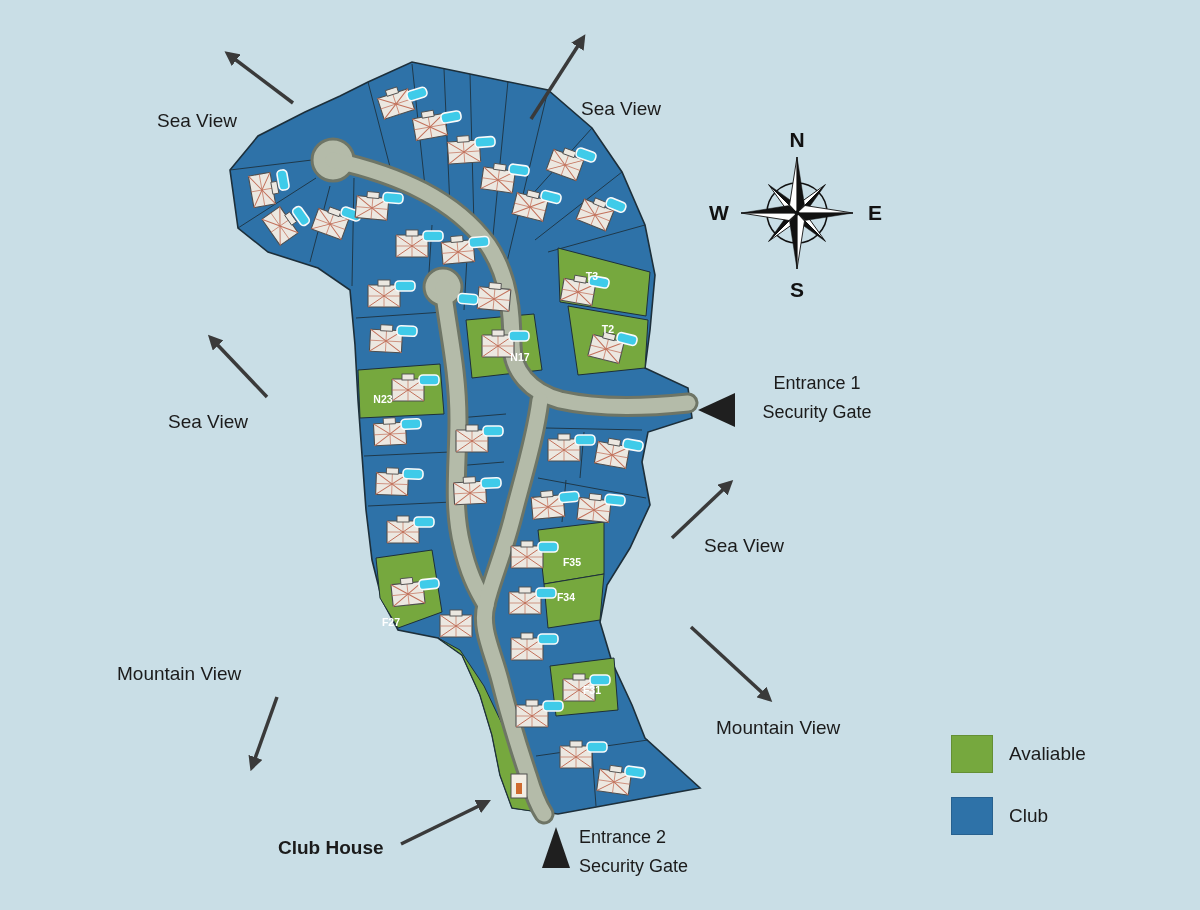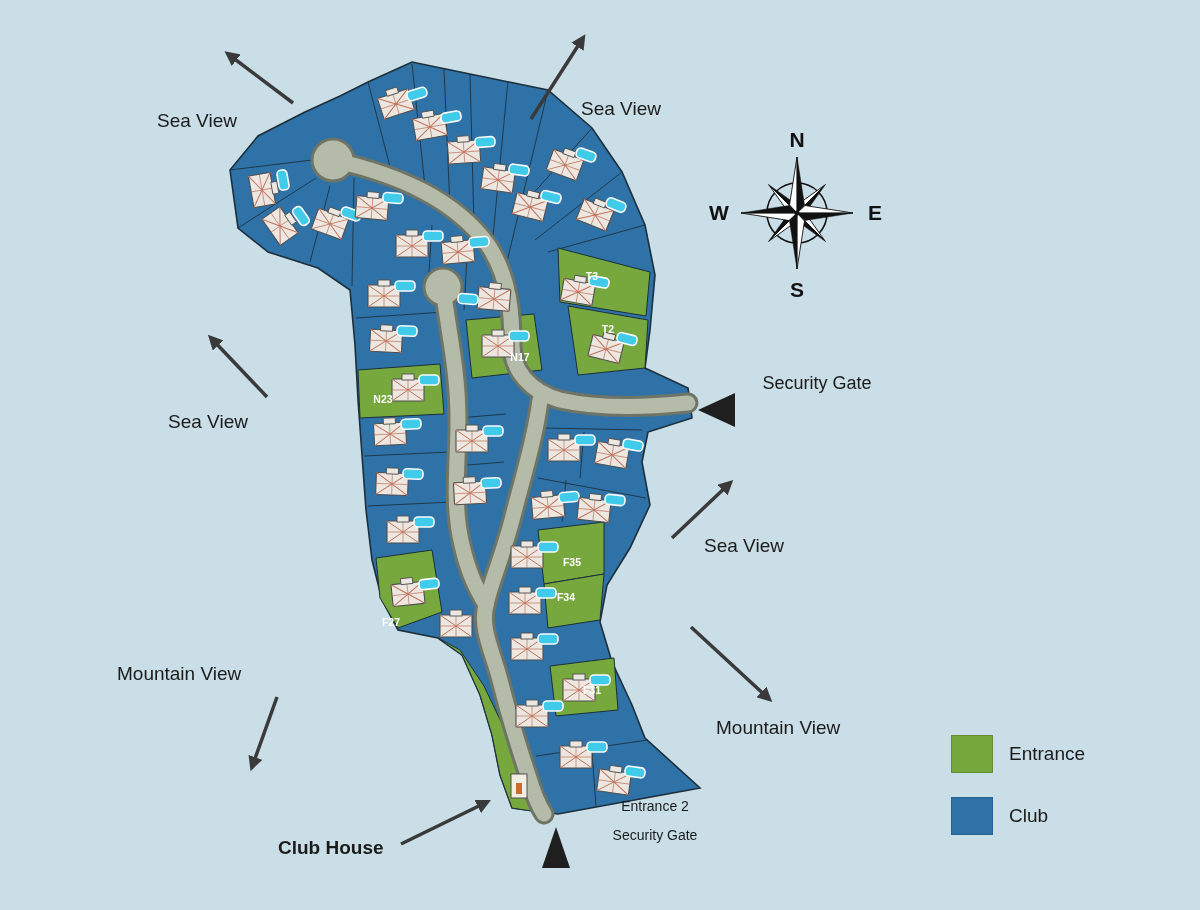--- a/index.html
+++ b/index.html
@@ -31,21 +31,21 @@
 
   
   .lbl{position:absolute;color:var(--text,#1b1b1b);font-size:19px;white-space:nowrap;}
   .lbl-sea-tl{left:157px;top:110px;}
   .lbl-sea-tc{left:581px;top:98px;}
   .lbl-sea-l{left:168px;top:411px;}
   .lbl-sea-r{left:704px;top:535px;}
   .lbl-mtn-l{left:117px;top:663px;}
   .lbl-mtn-r{left:716px;top:717px;}
   .lbl-ent1{left:741px;top:369px;width:152px;text-align:center;font-size:18px;line-height:29px;}
-  .lbl-ent2{left:579px;top:792px;width:152px;text-align:center;font-size:14px;line-height:29px;}
+  .lbl-ent2{left:579px;top:823px;width:152px;text-align:left;font-size:18px;line-height:29px;}
   .lbl-club{left:278px;top:837px;font-weight:bold;}
 
   
   .legend{position:absolute;left:951px;top:735px;}
   .legend-row{display:flex;align-items:center;margin-bottom:24px;}
   .swatch{width:42px;height:38px;margin-right:16px;flex:0 0 auto;border:1px solid rgba(0,0,0,.15);box-sizing:border-box;}
   .swatch.available{background:var(--available,#76a83e);}
   .swatch.sold{background:var(--sold,#2e72a8);}
   .legend-label{font-size:19px;color:var(--text,#1b1b1b);}
 </style>
@@ -279,32 +279,33 @@
   </svg>
 
   <div class="lbl lbl-sea-tl">Sea View</div>
   <div class="lbl lbl-sea-tc">Sea View</div>
   <div class="lbl lbl-sea-l">Sea View</div>
   <div class="lbl lbl-sea-r">Sea View</div>
   <div class="lbl lbl-mtn-l">Mountain View</div>
   <div class="lbl lbl-mtn-r">Mountain View</div>
 
   <div class="lbl lbl-ent1">
+    <div>Entrance 1</div>
     <div>Security Gate</div>
   </div>
   <div class="lbl lbl-ent2">
     <div>Entrance 2</div>
     <div>Security Gate</div>
   </div>
   <div class="lbl lbl-club">Club House</div>
 
   <div class="legend">
     <div class="legend-row">
       <span class="swatch available"></span>
-      <span class="legend-label">Entrance</span>
+      <span class="legend-label">Avaliable</span>
     </div>
     <div class="legend-row">
       <span class="swatch sold"></span>
       <span class="legend-label">Club</span>
     </div>
   </div>
 
 </div>
 
 </body></html>

